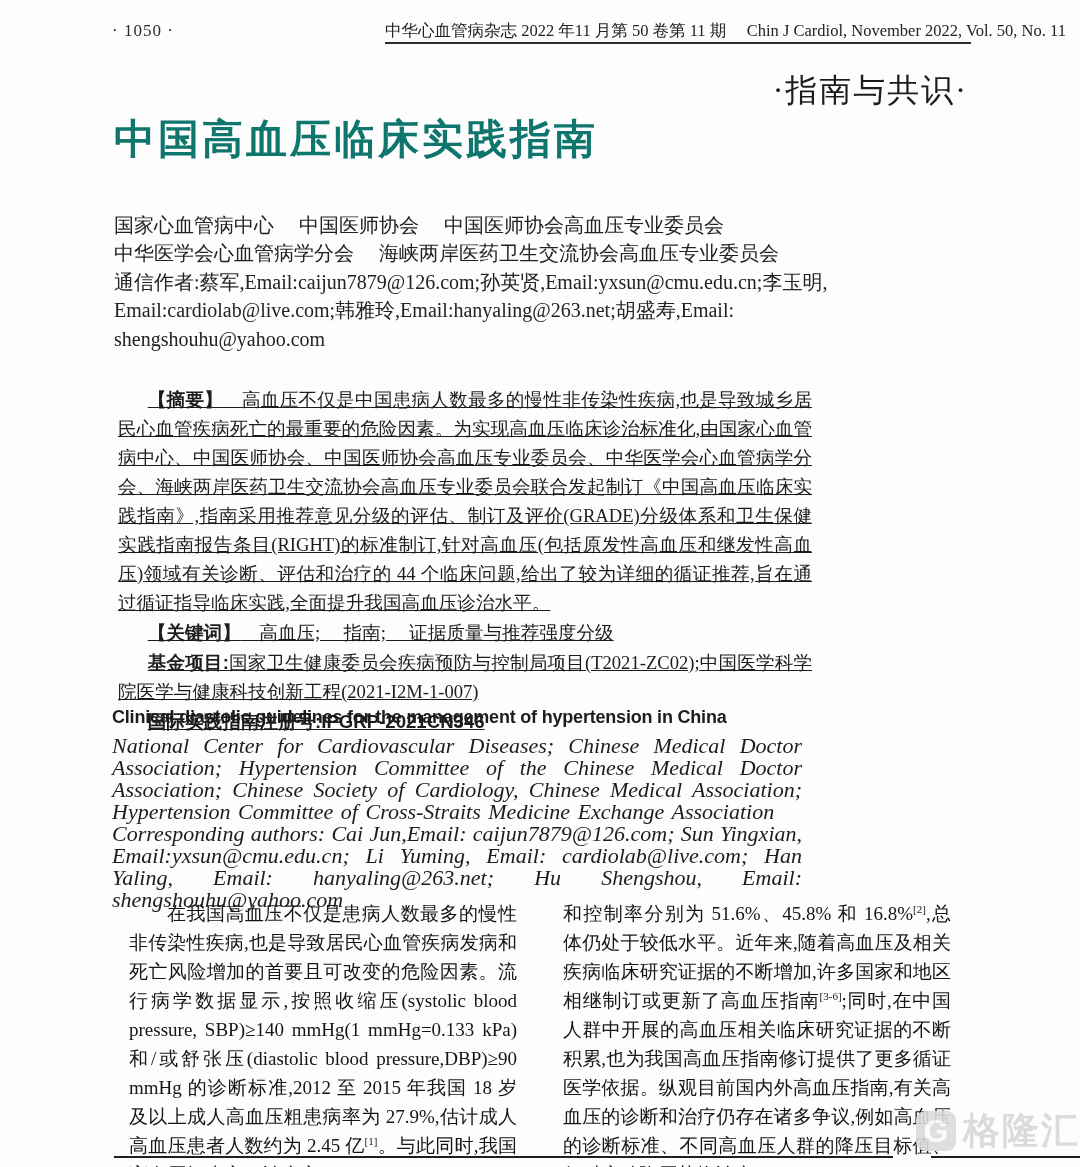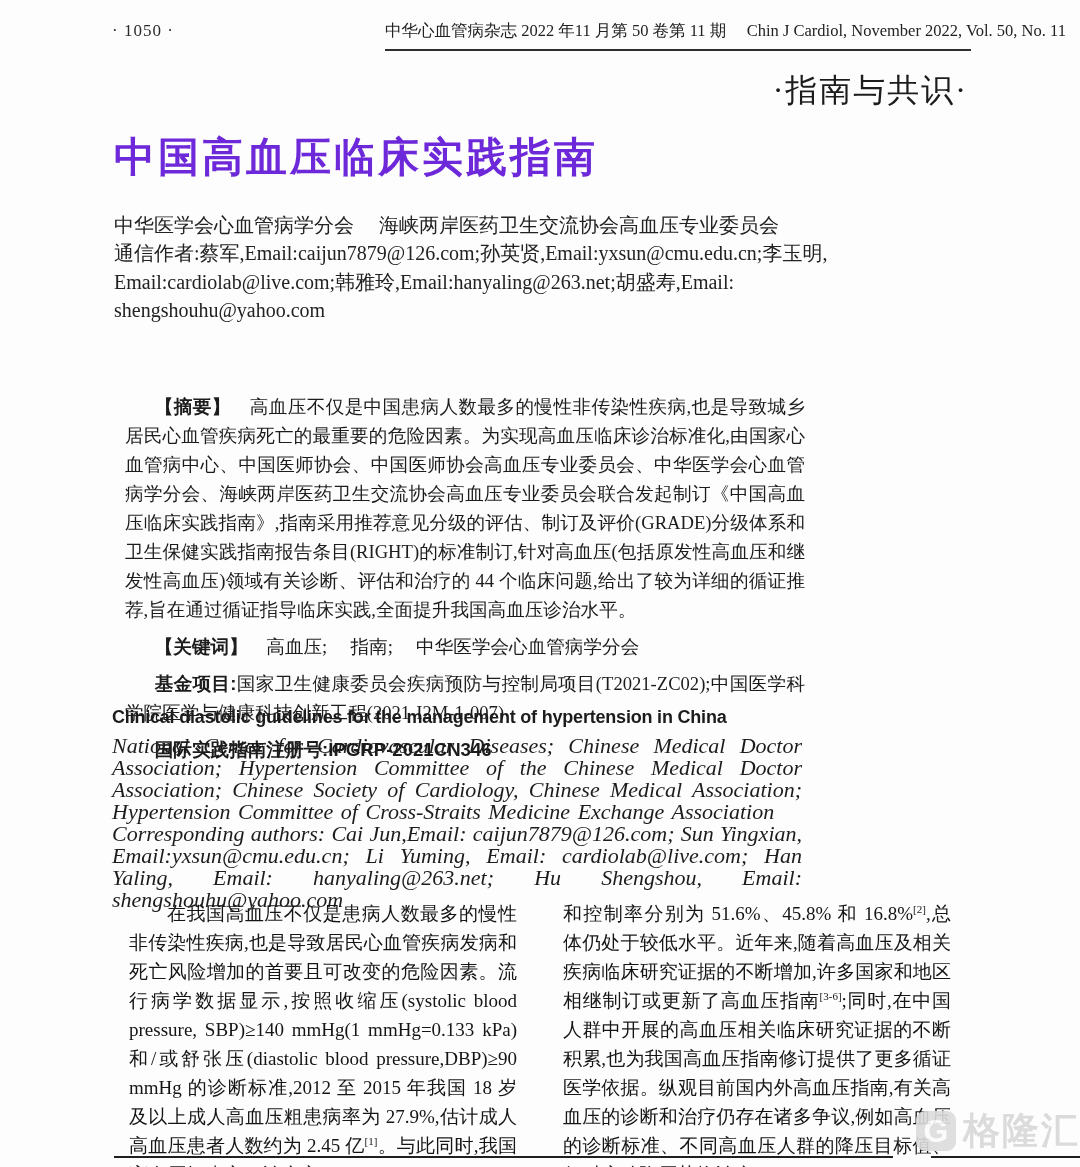--- a/index.html
+++ b/index.html
@@ -7,34 +7,34 @@
     position:relative; width:1080px; height:1167px; margin:0 auto;
     background:#fdfdfd; overflow:hidden; color:#1d1d1d;
     font-family:"Liberation Serif","DejaVu Serif",serif;
   }
   .abs { position:absolute; }
 
   
   .page-number { left:112px; top:21px; font-size:17px; letter-spacing:1px; color:#2b2b2b; }
   .journal-line {
     left:385px; top:20px; width:586px; font-size:16.5px; color:#222;
-    white-space:nowrap; padding-bottom:7px; border-bottom:2px solid #2e2e2e;
+    white-space:nowrap; border-bottom:2px solid #2e2e2e;
   }
 
   
   .section-label { right:112px; top:69px; font-size:32px; letter-spacing:2px; color:#1c1c1c; }
-  .main-title { left:114px; top:130px; font-size:41px; font-weight:600; letter-spacing:3px; color:#6d28d9; }
+  .main-title { left:114px; top:112px; font-size:41px; font-weight:600; letter-spacing:3px; color:#0f766e; }
 
   
   .affiliations { left:114px; top:211px; font-size:20px; color:#222; }
   .affiliations .aff-line { white-space:nowrap; line-height:28.4px; }
 
   
   .abstract-block { left:117px; top:384px; width:696px; font-size:18.6px; line-height:29px; text-align:justify; color:#1c1c1c; }
-  .abstract-block p { margin:8px; text-indent:1.6em; }
+  .abstract-block p { margin:1px; text-indent:1.6em;text-decoration:underline; }
   .lbl { font-family:"Liberation Sans","DejaVu Sans",sans-serif; font-weight:700; }
   .reg-val { font-family:"Liberation Sans","DejaVu Sans",sans-serif; font-weight:600; }
 
   
   .english-block { left:112px; top:707px; width:690px; color:#1c1c1c; }
   .en-title { margin:0 0 7px 0; font-family:"Liberation Sans","DejaVu Sans",sans-serif;
               font-weight:700; font-size:18px; letter-spacing:-0.2px; }
   .en-affil, .en-corr { margin:0; font-style:italic; font-size:22px; line-height:22px; text-align:justify; }
   .en-affil { word-spacing:2px; }
 
@@ -67,29 +67,30 @@
 <div class="page">
 
   <div class="abs page-number">·  1050  ·</div>
   <div class="abs journal-line">中华心血管病杂志 2022 年11 月第 50 卷第 11 期　 Chin J Cardiol, November 2022, Vol. 50, No. 11</div>
 
   <div class="abs section-label">·指南与共识·</div>
 
   <h1 class="abs main-title" style="margin:0;">中国高血压临床实践指南</h1>
 
   <div class="abs affiliations">
+    <div class="aff-line">国家心血管病中心　 中国医师协会　 中国医师协会高血压专业委员会</div>
     <div class="aff-line">中华医学会心血管病学分会　 海峡两岸医药卫生交流协会高血压专业委员会</div>
     <div class="aff-line">通信作者:蔡军,Email:caijun7879@126.com;孙英贤,Email:yxsun@cmu.edu.cn;李玉明,</div>
     <div class="aff-line">Email:cardiolab@live.com;韩雅玲,Email:hanyaling@263.net;胡盛寿,Email:</div>
     <div class="aff-line">shengshouhu@yahoo.com</div>
   </div>
 
   <div class="abs abstract-block">
     <p><span class="lbl">【摘要】</span><span>　高血压不仅是中国患病人数最多的慢性非传染性疾病,也是导致城乡居民心血管疾病死亡的最重要的危险因素。为实现高血压临床诊治标准化,由国家心血管病中心、中国医师协会、中国医师协会高血压专业委员会、中华医学会心血管病学分会、海峡两岸医药卫生交流协会高血压专业委员会联合发起制订《中国高血压临床实践指南》,指南采用推荐意见分级的评估、制订及评价(GRADE)分级体系和卫生保健实践指南报告条目(RIGHT)的标准制订,针对高血压(包括原发性高血压和继发性高血压)领域有关诊断、评估和治疗的 44 个临床问题,给出了较为详细的循证推荐,旨在通过循证指导临床实践,全面提升我国高血压诊治水平。</span></p>
-    <p><span class="lbl">【关键词】</span><span>　高血压;　 指南;　 中华医学会心血管病学分会</span></p>
+    <p><span class="lbl">【关键词】</span><span>　高血压;　 指南;　 证据质量与推荐强度分级</span></p>
     <p><span class="lbl">基金项目:</span><span>国家卫生健康委员会疾病预防与控制局项目(T2021-ZC02);中国医学科学院医学与健康科技创新工程(2021-I2M-1-007)</span></p>
     <p><span class="lbl">国际实践指南注册号:</span><span class="reg-val">IPGRP-2021CN346</span></p>
   </div>
 
   <div class="abs english-block">
     <p class="en-title">Clinical diastolic guidelines for the management of hypertension in China</p>
     <p class="en-affil">National Center for Cardiovascular Diseases; Chinese Medical Doctor Association; Hypertension Committee of the Chinese Medical Doctor Association; Chinese Society of Cardiology, Chinese Medical Association; Hypertension Committee of Cross-Straits Medicine Exchange Association</p>
     <p class="en-corr">Corresponding authors: Cai Jun,Email: caijun7879@126.com; Sun Yingxian, Email:yxsun@cmu.edu.cn; Li Yuming, Email: cardiolab@live.com; Han Yaling, Email: hanyaling@263.net; Hu Shengshou, Email: shengshouhu@yahoo.com</p>
   </div>
 

